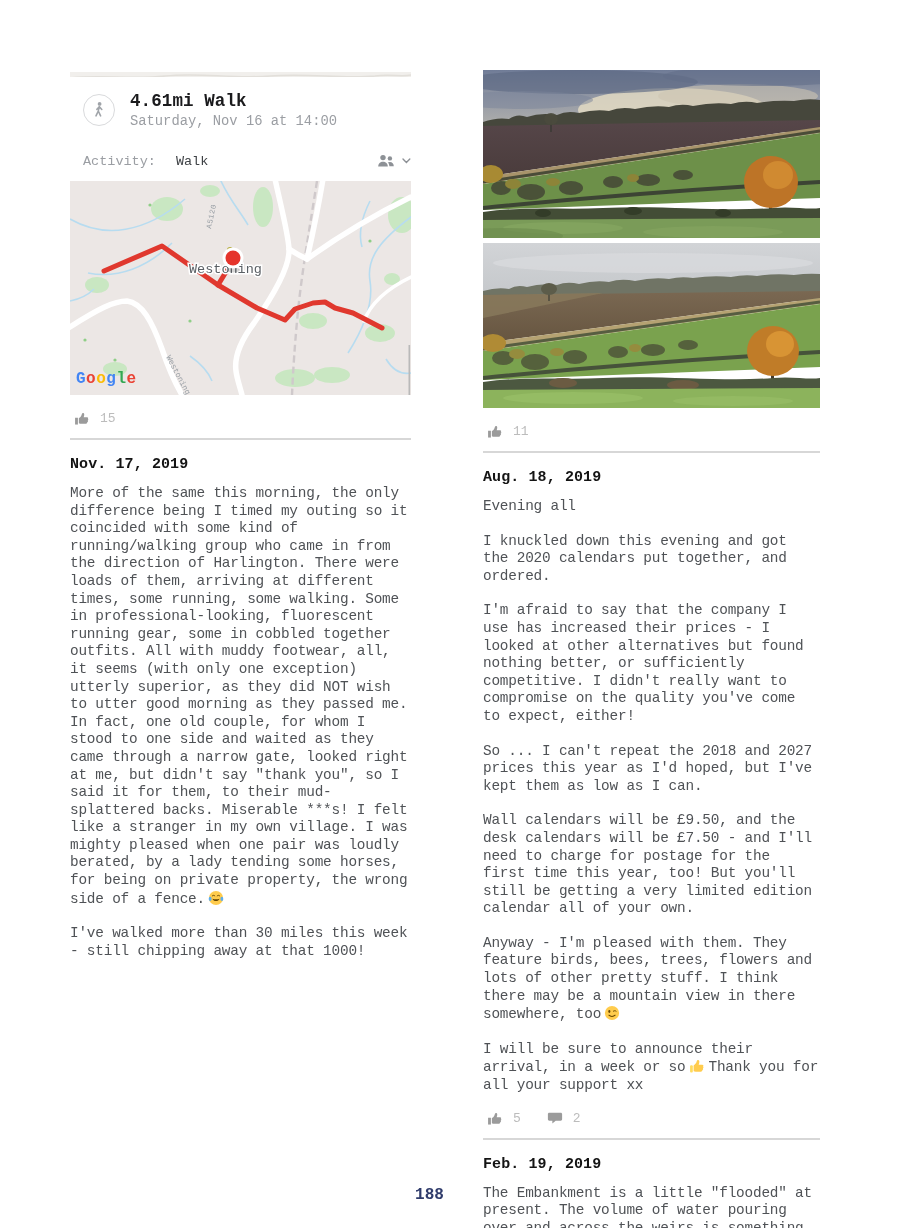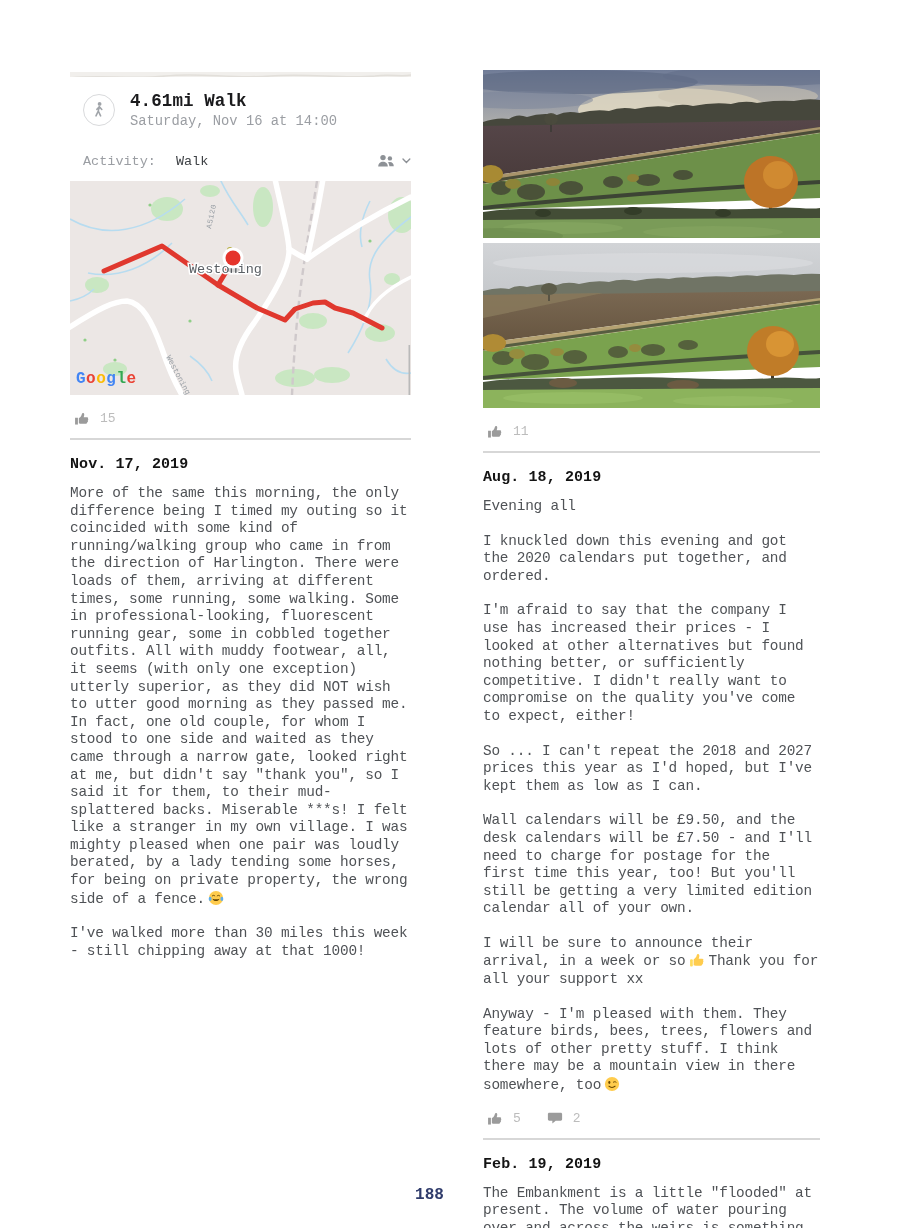--- a/index.html
+++ b/index.html
@@ -302,30 +302,30 @@
 
     <div class="divider"></div>
 
     <div class="date-h">Aug. 18, 2019</div>
     <div class="post-body">
       <p>Evening all</p>
       <p>I knuckled down this evening and got the 2020 calendars put together, and ordered.</p>
       <p>I'm afraid to say that the company I use has increased their prices - I looked at other alternatives but found nothing better, or sufficiently competitive. I didn't really want to compromise on the quality you've come to expect, either!</p>
       <p>So ... I can't repeat the 2018 and 2027 prices this year as I'd hoped, but I've kept them as low as I can.</p>
       <p>Wall calendars will be £9.50, and the desk calendars will be £7.50 - and I'll need to charge for postage for the first time this year, too! But you'll still be getting a very limited edition calendar all of your own.</p>
-      <p><span>I will be sure to announce their arrival, in a week or so</span><svg class="emoji" width="16" height="16" viewBox="0 0 20 20">
-            <rect x="2.6" y="9" width="3.4" height="9" rx="1.2" fill="#ffdc5d"></rect>
-            <path d="M7 17.5V9.3c2.1-1 3.5-2.9 4-5.4.4-2 3.2-1.5 3.2.8 0 1.6-.8 3.6-.8 3.6h4.4c1.4 0 1.9 1.3 1 2.2.8.6.6 1.9-.2 2.4.6.6.4 1.9-.6 2.2 0 1.2-.9 2-2.1 2H9.7c-1 0-1.9-.2-2.7-.6z" fill="#ffcc4d"></path>
-          </svg><span style="margin-left:3px;">Thank you for all your support xx</span></p>
       <p><span>Anyway - I'm pleased with them. They feature birds, bees, trees, flowers and lots of other pretty stuff. I think there may be a mountain view in there somewhere, too</span><svg class="emoji" width="16" height="16" viewBox="0 0 36 36">
             <circle cx="18" cy="18" r="16" fill="#ffcc4d"></circle>
             <ellipse cx="12" cy="14.5" rx="2.3" ry="3.3" fill="#664500"></ellipse>
             <path d="M21 14c1.8-1.6 4.4-1.6 6.2 0" stroke="#664500" stroke-width="2.2" fill="none" stroke-linecap="round"></path>
             <path d="M11 23c3.6 3.6 10.4 3.6 14 0" stroke="#664500" stroke-width="2.4" fill="none" stroke-linecap="round"></path>
           </svg></p>
+      <p><span>I will be sure to announce their arrival, in a week or so</span><svg class="emoji" width="16" height="16" viewBox="0 0 20 20">
+            <rect x="2.6" y="9" width="3.4" height="9" rx="1.2" fill="#ffdc5d"></rect>
+            <path d="M7 17.5V9.3c2.1-1 3.5-2.9 4-5.4.4-2 3.2-1.5 3.2.8 0 1.6-.8 3.6-.8 3.6h4.4c1.4 0 1.9 1.3 1 2.2.8.6.6 1.9-.2 2.4.6.6.4 1.9-.6 2.2 0 1.2-.9 2-2.1 2H9.7c-1 0-1.9-.2-2.7-.6z" fill="#ffcc4d"></path>
+          </svg><span style="margin-left:3px;">Thank you for all your support xx</span></p>
     </div>
 
     <div class="like-row">
       <svg width="17" height="17" viewBox="0 0 18 18" fill="#9b9b9b">
         <path d="M2.2 8.2h3v7.2h-3z"></path>
         <path d="M6.2 15.4V8.6c1.7-.9 2.8-2.4 3.2-4.4.3-1.5 2.5-1.2 2.5.6 0 1.3-.6 2.8-.6 2.8h3.6c1.1 0 1.5 1 .9 1.7.6.5.5 1.5-.2 1.9.5.5.3 1.5-.5 1.8 0 .9-.7 1.6-1.7 1.6H9.1c-1.1 0-2.1-.2-2.9-.6z"></path>
       </svg>
       <span class="like-count">5</span>
       <div class="comment-group">
         <svg width="16" height="16" viewBox="0 0 18 18" fill="#9b9b9b">

